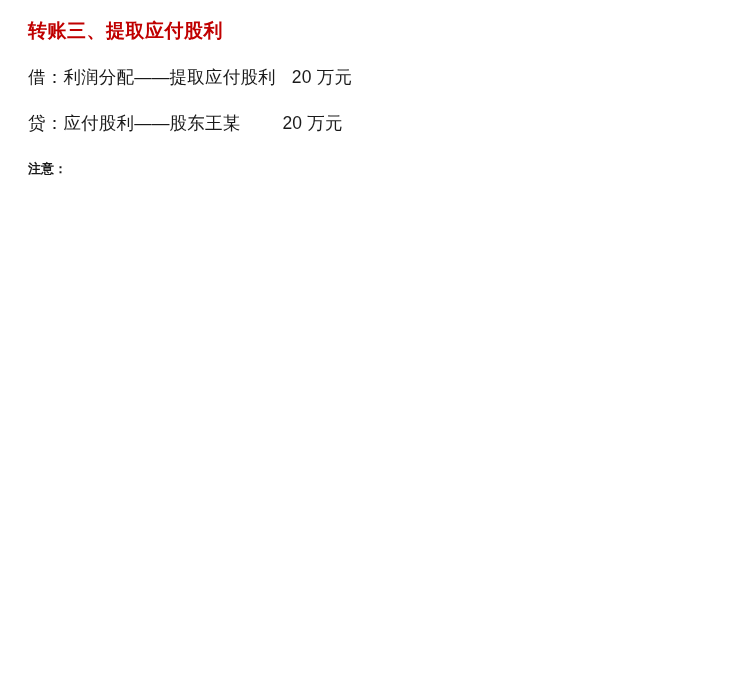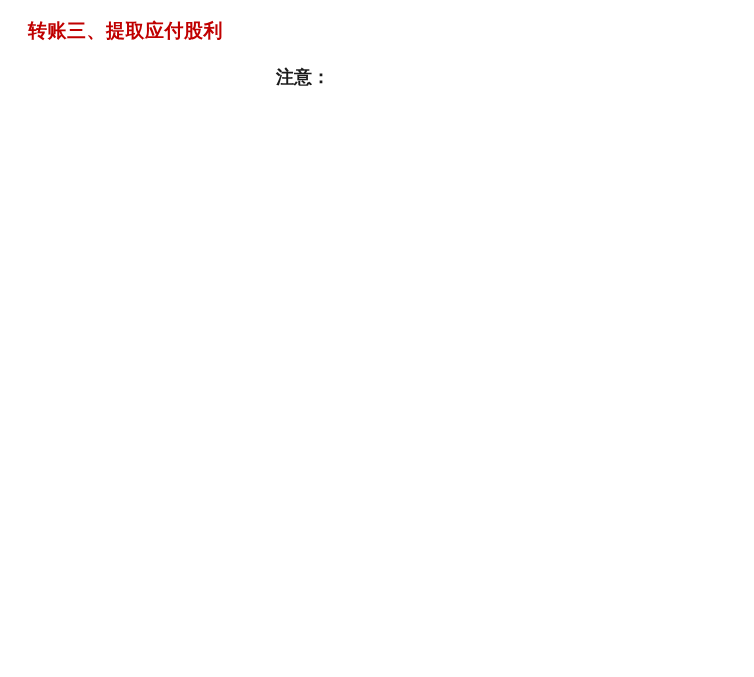--- a/index.html
+++ b/index.html
@@ -37,25 +37,24 @@
   }
   .entry {
     font-size: 17.5px;
     line-height: 34px;
     letter-spacing: 0.2px;
     margin: 0 0 12px 0;
   }
   .entry .gap-sm { display: inline-block; width: 16px; }
   .entry .gap-lg { display: inline-block; width: 42px; }
   .note-title {
-    font-size: 18px;
+    font-size: 13px;
     font-weight: bold;
     line-height: 34px;
     margin: 4px 0 10px 0;
-    text-align: center;
   }
   .numbered {
     font-size: 17.5px;
     line-height: 41px;
     letter-spacing: 0.2px;
     margin: 0 0 4px 0;
     text-align: justify;
     text-justify: inter-ideograph;
   }
   .numbered.last {
@@ -63,19 +62,25 @@
   }
 </style>
 </head>
 <body>
 
 <div class="page">
 
   <div class="heading">转账三、提取应付股利</div>
 
 
+  <p class="entry">
+    <span>借：利润分配——提取应付股利</span><span class="gap-sm"></span><span>20 万元</span>
+  </p>
 
+  <p class="entry">
+    <span>贷：应付股利——股东王某</span><span class="gap-lg"></span><span>20 万元</span>
+  </p>
 
   <div class="note-title">注意：</div>
 
 
 
 </div>
 
 </body></html>

